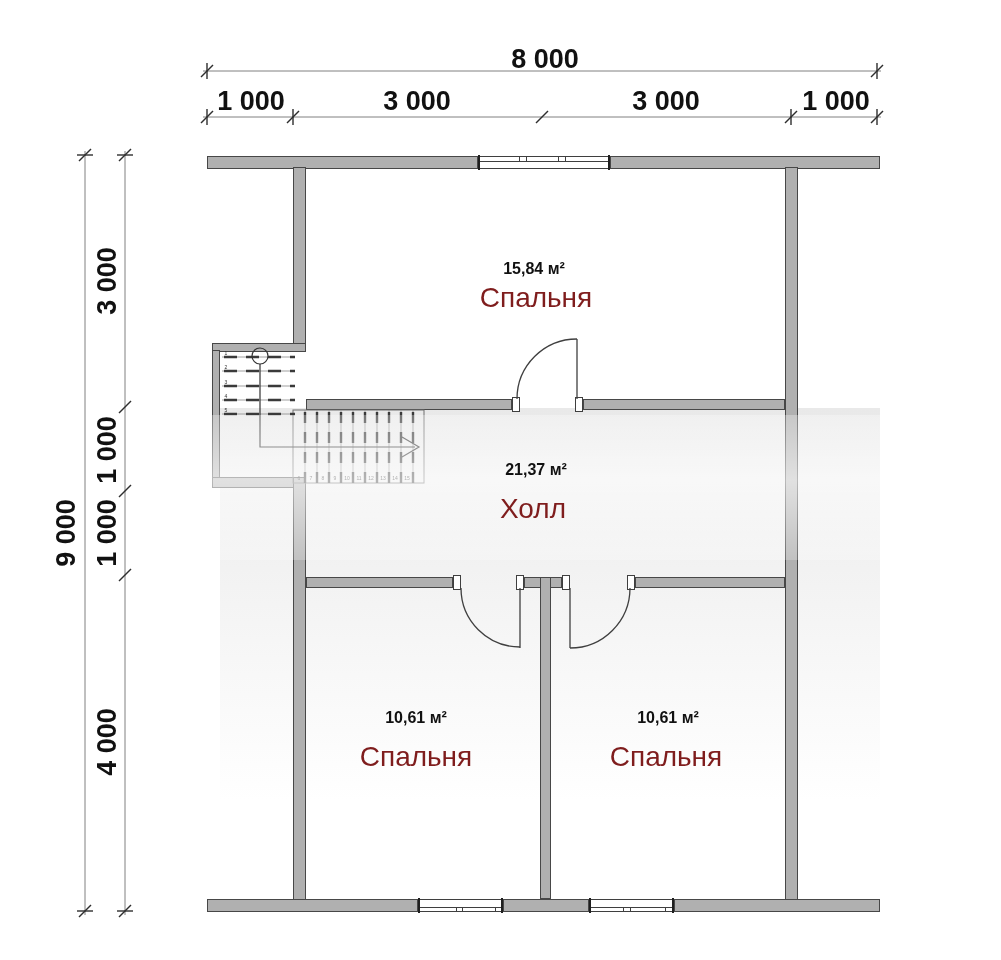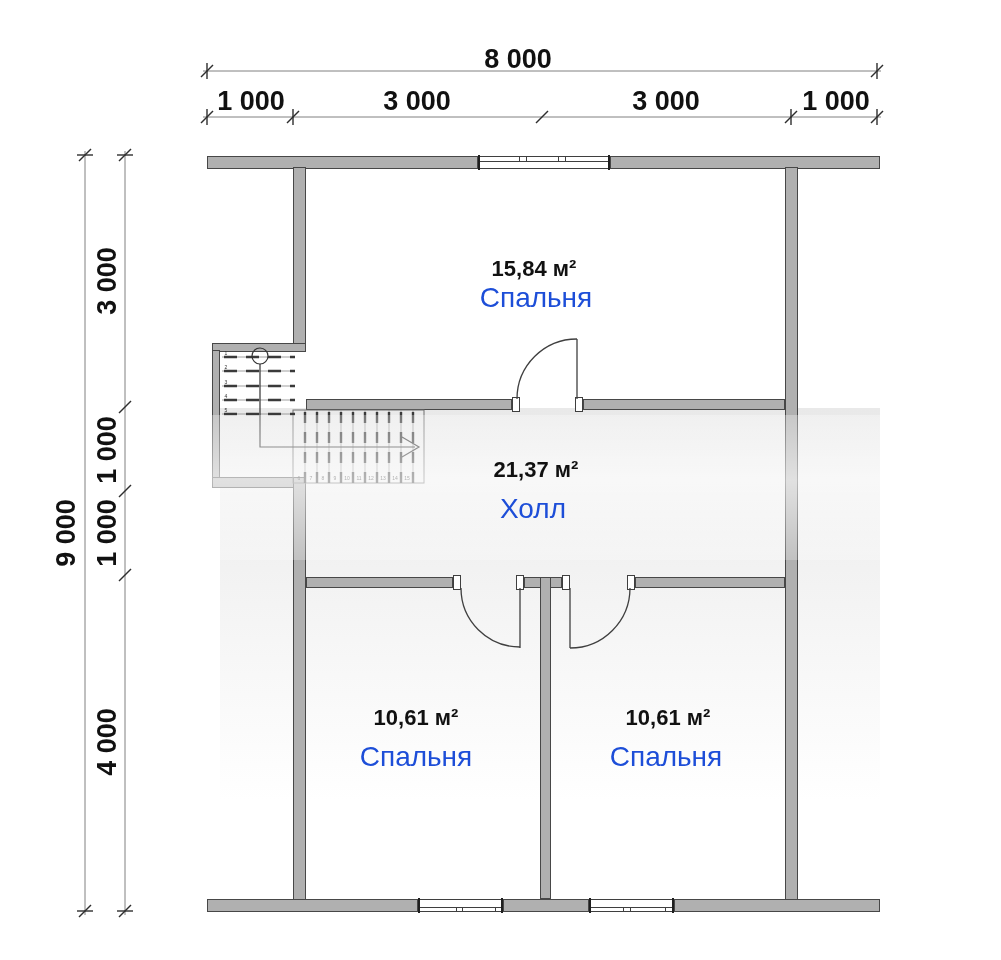--- a/index.html
+++ b/index.html
@@ -20,24 +20,24 @@
   
   .wm-band{position:absolute;left:0;top:415px;width:1001px;height:145px;z-index:4;
     background:linear-gradient(180deg,rgba(255,255,255,.30),rgba(255,255,255,.62) 45%,rgba(255,255,255,.22));}
   .wm-text{position:absolute;left:116px;top:424px;z-index:5;
     font-family:"DejaVu Sans",sans-serif;font-weight:700;font-size:92px;
     color:var(--wm,#e2e2e2);white-space:nowrap;letter-spacing:0;}
   
   .lbl{position:absolute;transform:translate(-50%,-50%);font-weight:700;font-size:27px;
        color:#111;white-space:nowrap;z-index:6;}
   .lbl.rot{transform:translate(-50%,-50%) rotate(-90deg);}
-  .room-area{position:absolute;transform:translate(-50%,-50%);font-weight:700;font-size:22px;
+  .room-area{position:absolute;transform:translate(-50%,-50%);font-weight:700;font-size:16px;
        color:#111;white-space:nowrap;z-index:6;}
   .room-name{position:absolute;transform:translate(-50%,-50%);font-weight:400;font-size:28px;
-       color:#1d4ed8;white-space:nowrap;z-index:6;}
+       color:#7f1d1d;white-space:nowrap;z-index:6;}
   .step-num{position:absolute;transform:translate(-50%,-50%);font-size:5px;line-height:5px;
        color:#333;z-index:3;}
 </style>
 </head>
 <body>
 
 <div class="canvas">
 
   <div class="shade"></div>
 
@@ -205,21 +205,21 @@
       <line x1="119" y1="161" x2="131" y2="149"></line>
         <line x1="117" y1="155" x2="133" y2="155"></line>
       <line x1="119" y1="413" x2="131" y2="401"></line>
       <line x1="119" y1="497" x2="131" y2="485"></line>
       <line x1="119" y1="581" x2="131" y2="569"></line>
       <line x1="119" y1="917" x2="131" y2="905"></line>
         <line x1="117" y1="911" x2="133" y2="911"></line>
     </g>
   </svg>
 
-  <div class="lbl" style="left:518px;top:59px;">8 000</div>
+  <div class="lbl" style="left:545px;top:59px;">8 000</div>
   <div class="lbl" style="left:251px;top:101px;">1 000</div>
   <div class="lbl" style="left:417px;top:101px;">3 000</div>
   <div class="lbl" style="left:666px;top:101px;">3 000</div>
   <div class="lbl" style="left:836px;top:101px;">1 000</div>
   <div class="lbl rot" style="left:66px;top:533px;">9 000</div>
   <div class="lbl rot" style="left:107px;top:281px;">3 000</div>
   <div class="lbl rot" style="left:107px;top:450px;">1 000</div>
   <div class="lbl rot" style="left:107px;top:533px;">1 000</div>
   <div class="lbl rot" style="left:107px;top:742px;">4 000</div>
 

